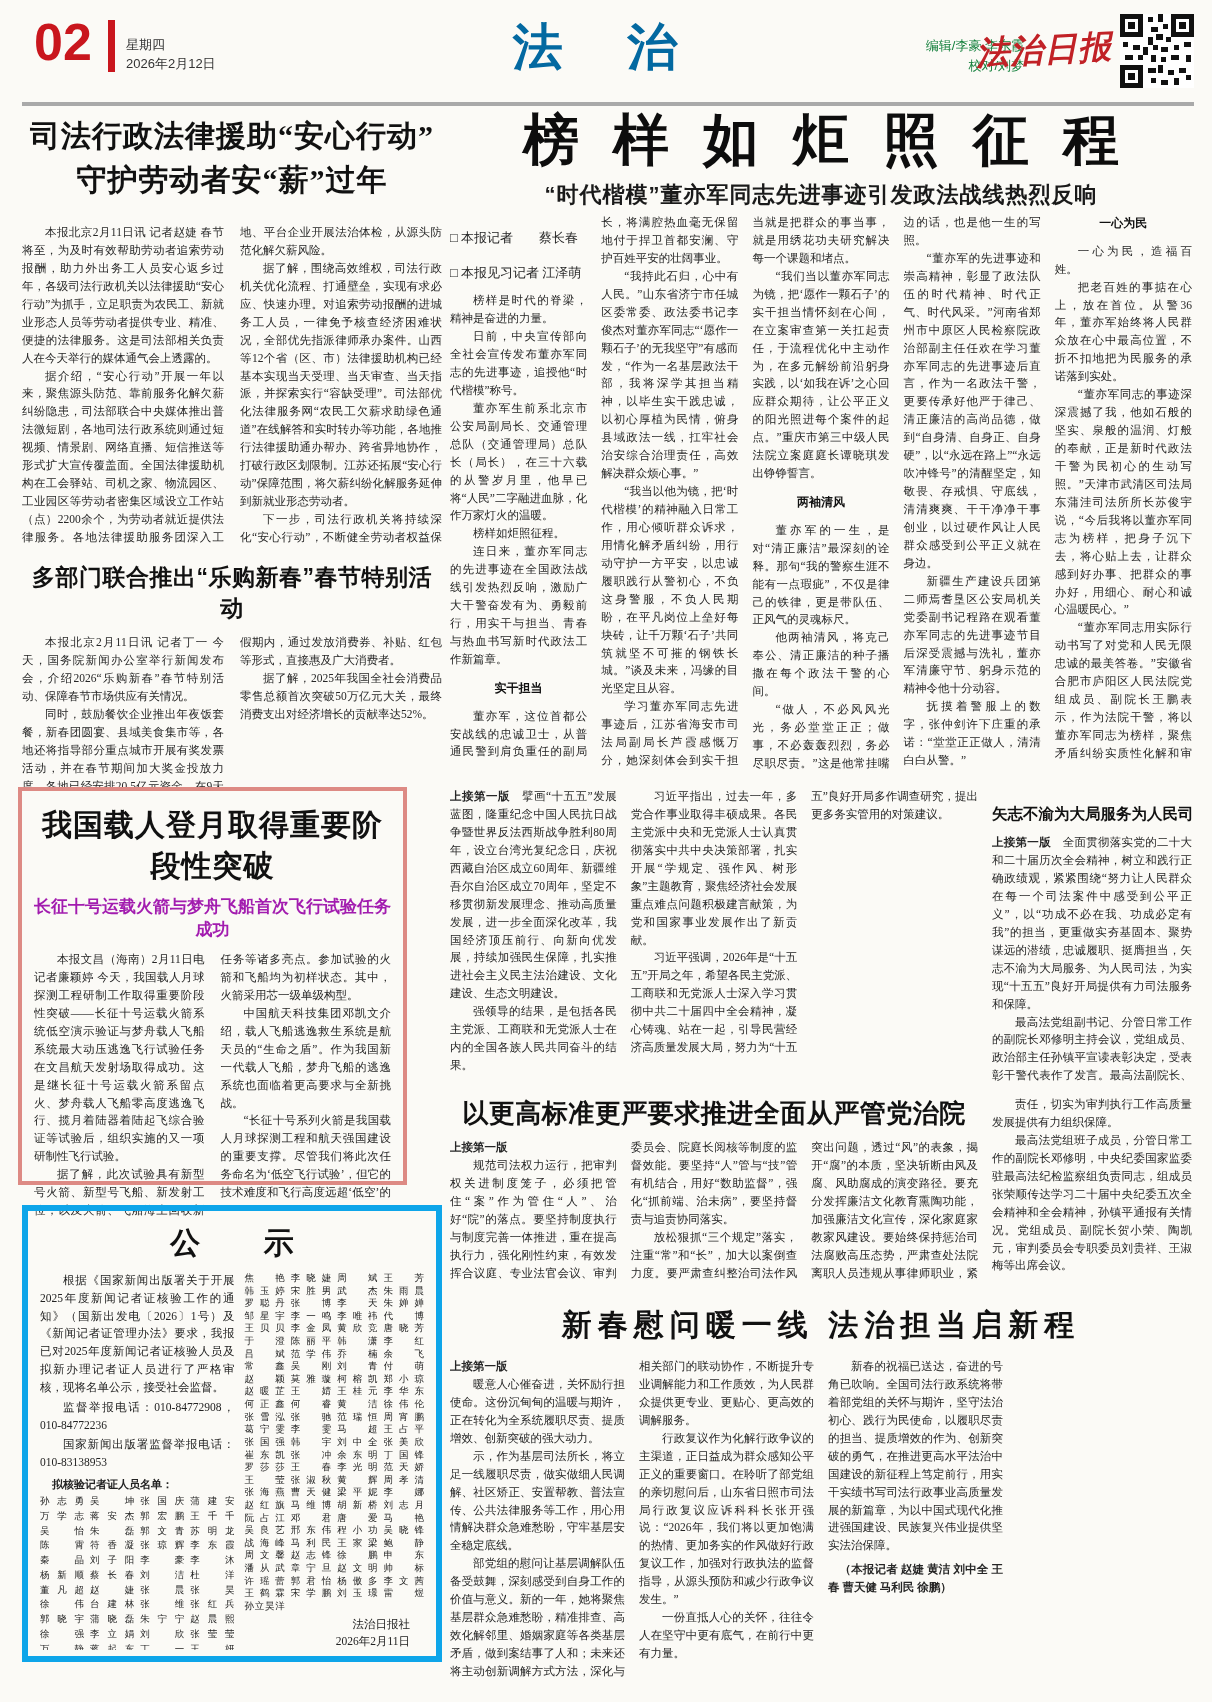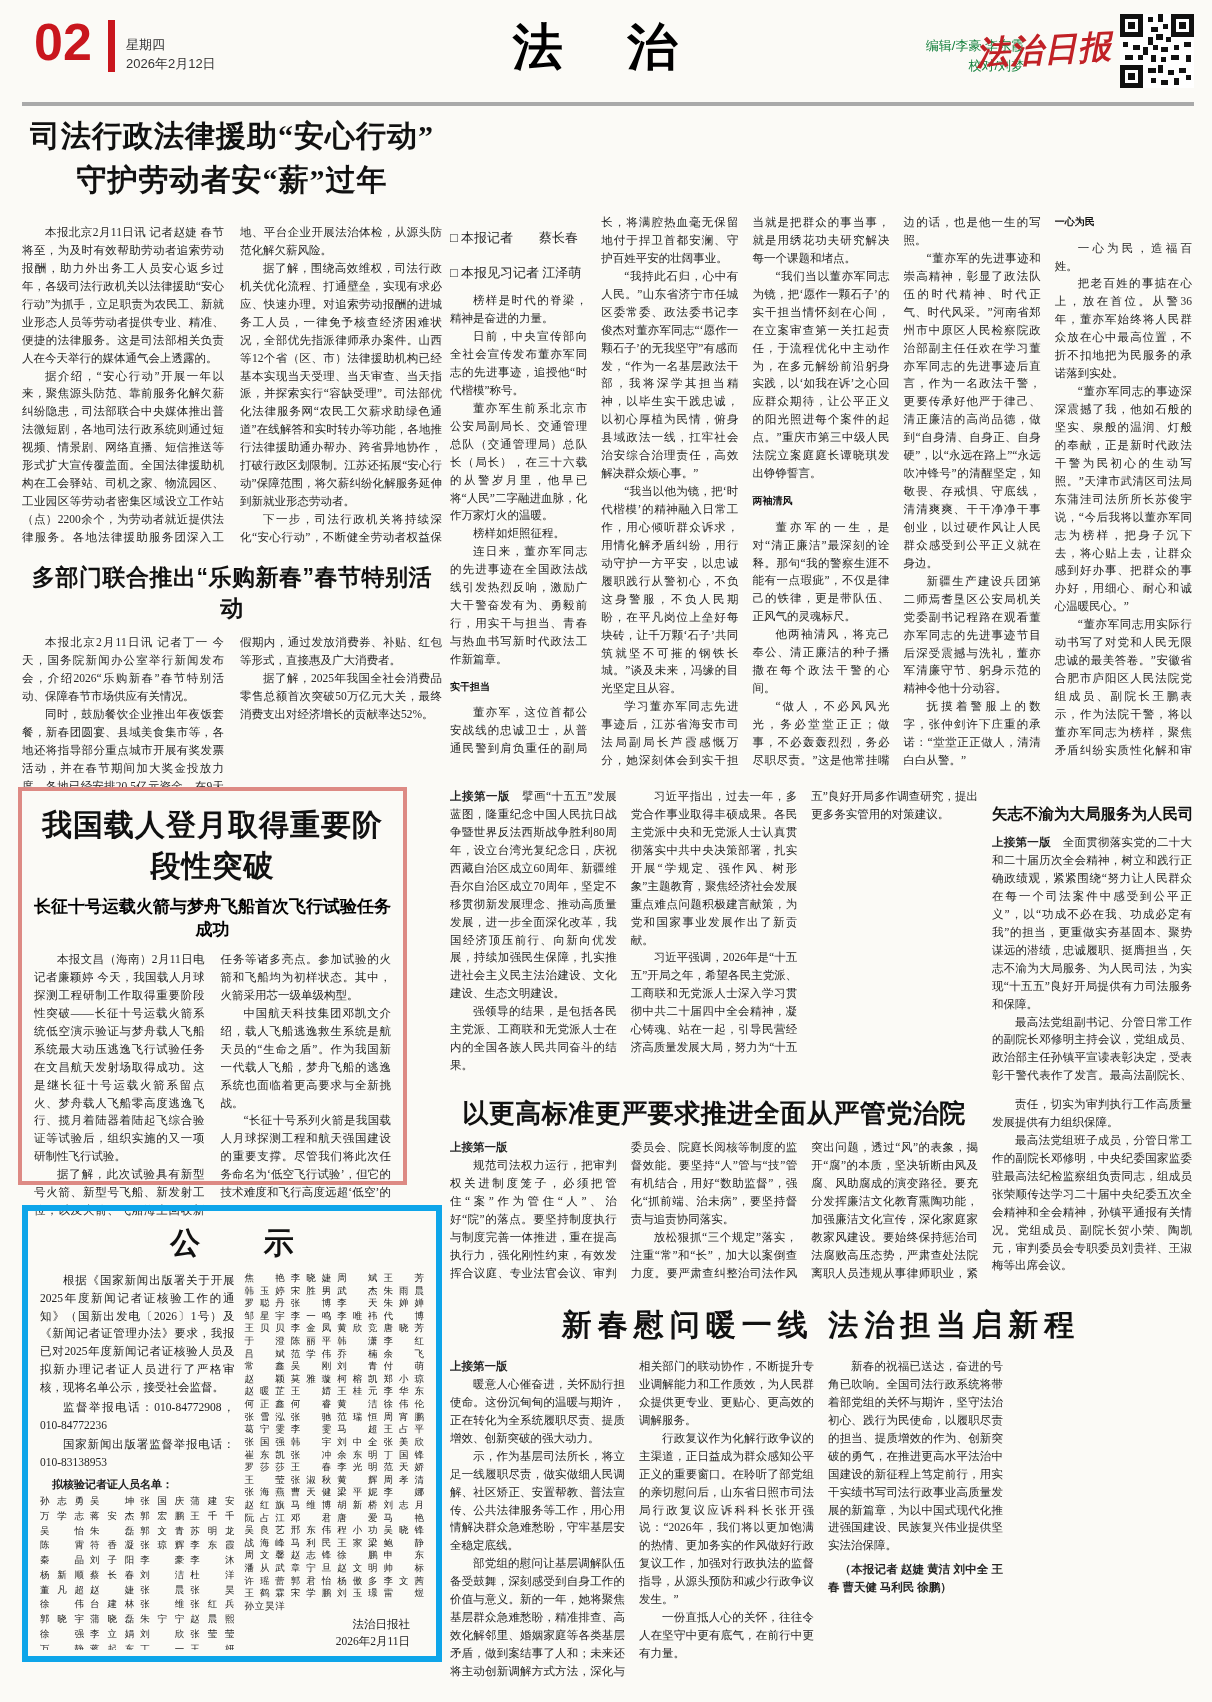--- a/index.html
+++ b/index.html
@@ -6,49 +6,49 @@
   .page{position:relative;width:1212px;height:1702px;margin:0 auto;background:#fbfaf6;overflow:hidden;
         font-family:"Liberation Serif","DejaVu Serif",serif;color:#222;}
   
   .hdr{position:absolute;left:22px;top:10px;right:18px;height:88px;}
   .pagenum{position:absolute;left:12px;top:6px;font-family:"Liberation Sans",sans-serif;
            font-size:52px;font-weight:bold;color:#c9161d;line-height:1;}
   .pagebar{position:absolute;left:86px;top:10px;width:7px;height:52px;background:#c9161d;}
   .datebox{position:absolute;left:104px;top:26px;font-family:"Liberation Sans",sans-serif;
            font-size:13px;color:#333;line-height:1.45;}
   .section-title{position:absolute;left:50%;top:4px;transform:translateX(-50%);
-           font-family:"Liberation Serif",serif;font-size:50px;font-weight:bold;color:#000000;letter-spacing:26px;}
+           font-family:"Liberation Serif",serif;font-size:50px;font-weight:bold;color:#0369a1;letter-spacing:26px;}
   .hdr-right{position:absolute;right:170px;top:26px;text-align:right;
            font-family:"Liberation Sans",sans-serif;font-size:13px;color:#15803d;line-height:1.5;}
   .masthead{position:absolute;right:82px;top:18px;font-family:"Liberation Serif",serif;
            font-size:33px;font-weight:bold;color:#c12126;font-style:italic;transform:rotate(-3deg);letter-spacing:1px;}
   .qr{position:absolute;right:0;top:4px;width:74px;height:74px;}
   .hdr-rule{position:absolute;left:22px;top:102px;right:18px;height:4px;background:#a9a9a9;}
   
   .para{margin:0;text-indent:2em;text-align:justify;}
   .body-txt{font-size:11.5px;line-height:1.56;color:#262626;}
-  .subhead{font-family:Liberation Serif, serif;font-weight:bold;
-           font-size:10px;margin:10px 0;color:#111;}
+  .subhead{text-align:center;font-family:Liberation Serif, serif;font-weight:bold;
+           font-size:12px;margin:10px 0;color:#111;}
   .lead-label{font-weight:bold;font-family:"Liberation Sans",sans-serif;}
   .cols2{column-count:2;column-gap:16px;column-fill:auto;overflow:hidden;}
   .cols3{column-count:3;column-gap:14px;column-fill:auto;overflow:hidden;}
   .cols4{column-count:4;column-gap:14px;column-fill:auto;overflow:hidden;}
   .cols5{column-count:5;column-gap:14px;column-fill:auto;overflow:hidden;}
   
   .artA{position:absolute;left:22px;top:114px;width:420px;height:444px;}
   .artA-title{font-size:30px;font-weight:bold;text-align:center;line-height:1.45;letter-spacing:1px;color:#111;margin-bottom:23px;}
   .artA-body{height:336px;}
   .artB{position:absolute;left:22px;top:562px;width:420px;height:212px;}
   .artB-title{font-family:"Liberation Sans",sans-serif;font-size:23px;font-weight:bold;text-align:center;
               letter-spacing:0.5px;color:#111;margin-bottom:10px;}
   .artB-body{height:168px;}
   .moonbox{position:absolute;left:18px;top:787px;width:389px;height:398px;border:4px solid #dd8a84;
            background:#fbfaf6;box-sizing:border-box;padding:10px 12px;}
   .moon-title{font-size:30px;font-weight:bold;text-align:center;letter-spacing:1px;color:#111;margin:4px 0 8px;}
-  .moon-sub{font-family:"Liberation Sans",sans-serif;font-size:17px;font-weight:bold;text-align:center;color:#000000;margin-bottom:10px;}
+  .moon-sub{font-family:"Liberation Sans",sans-serif;font-size:17px;font-weight:bold;text-align:center;color:#a21caf;margin-bottom:10px;}
   .moon-body{height:270px;}
   .noticebox{position:absolute;left:22px;top:1205px;width:420px;height:457px;border:6px solid #0ea5e9;
            box-sizing:border-box;padding:10px 12px;}
   .notice-title{font-size:30px;font-weight:bold;text-align:center;letter-spacing:28px;padding-left:28px;color:#111;margin:2px 0 8px;}
   .notice-flex{display:flex;gap:10px;height:378px;overflow:hidden;}
   .notice-left{width:52%;font-size:11.5px;line-height:1.55;}
   .notice-left .para{margin-bottom:2px;}
   .notice-label{font-family:Liberation Serif, serif;font-weight:bold;font-size:11px;margin:4px 12px 2px;}
   .names{display:grid;grid-template-columns:repeat(4,1fr);column-gap:6px;row-gap:1px;font-size:9.5px;line-height:1.45;}
   .names span{display:block;text-align-last:justify;white-space:nowrap;overflow:hidden;}
@@ -340,20 +340,24 @@
             <span>孙立昊洋</span>
           </div>
         <div class="sig">
           <div>法治日报社</div>
           <div>2026年2月11日</div>
         </div>
       </div>
     </div>
   </div>
 
+  <div class="main-head">
+    <div class="main-title">榜样如炬照征程</div>
+    <div class="main-sub">“时代楷模”董亦军同志先进事迹引发政法战线热烈反响</div>
+  </div>
 
   <div class="main-art body-txt cols5">
     <p class="byline">□ 本报记者　　蔡长春</p>
     <p class="byline">□ 本报见习记者 江泽萌</p>
     <div>
         <p class="para">榜样是时代的脊梁，精神是奋进的力量。</p>
         <p class="para">日前，中央宣传部向全社会宣传发布董亦军同志的先进事迹，追授他“时代楷模”称号。</p>
         <p class="para">董亦军生前系北京市公安局副局长、交通管理总队（交通管理局）总队长（局长），在三十六载的从警岁月里，他早已将“人民”二字融进血脉，化作万家灯火的温暖。</p>
         <p class="para">榜样如炬照征程。</p>
         <p class="para">连日来，董亦军同志的先进事迹在全国政法战线引发热烈反响，激励广大干警奋发有为、勇毅前行，用实干与担当、青春与热血书写新时代政法工作新篇章。</p>

